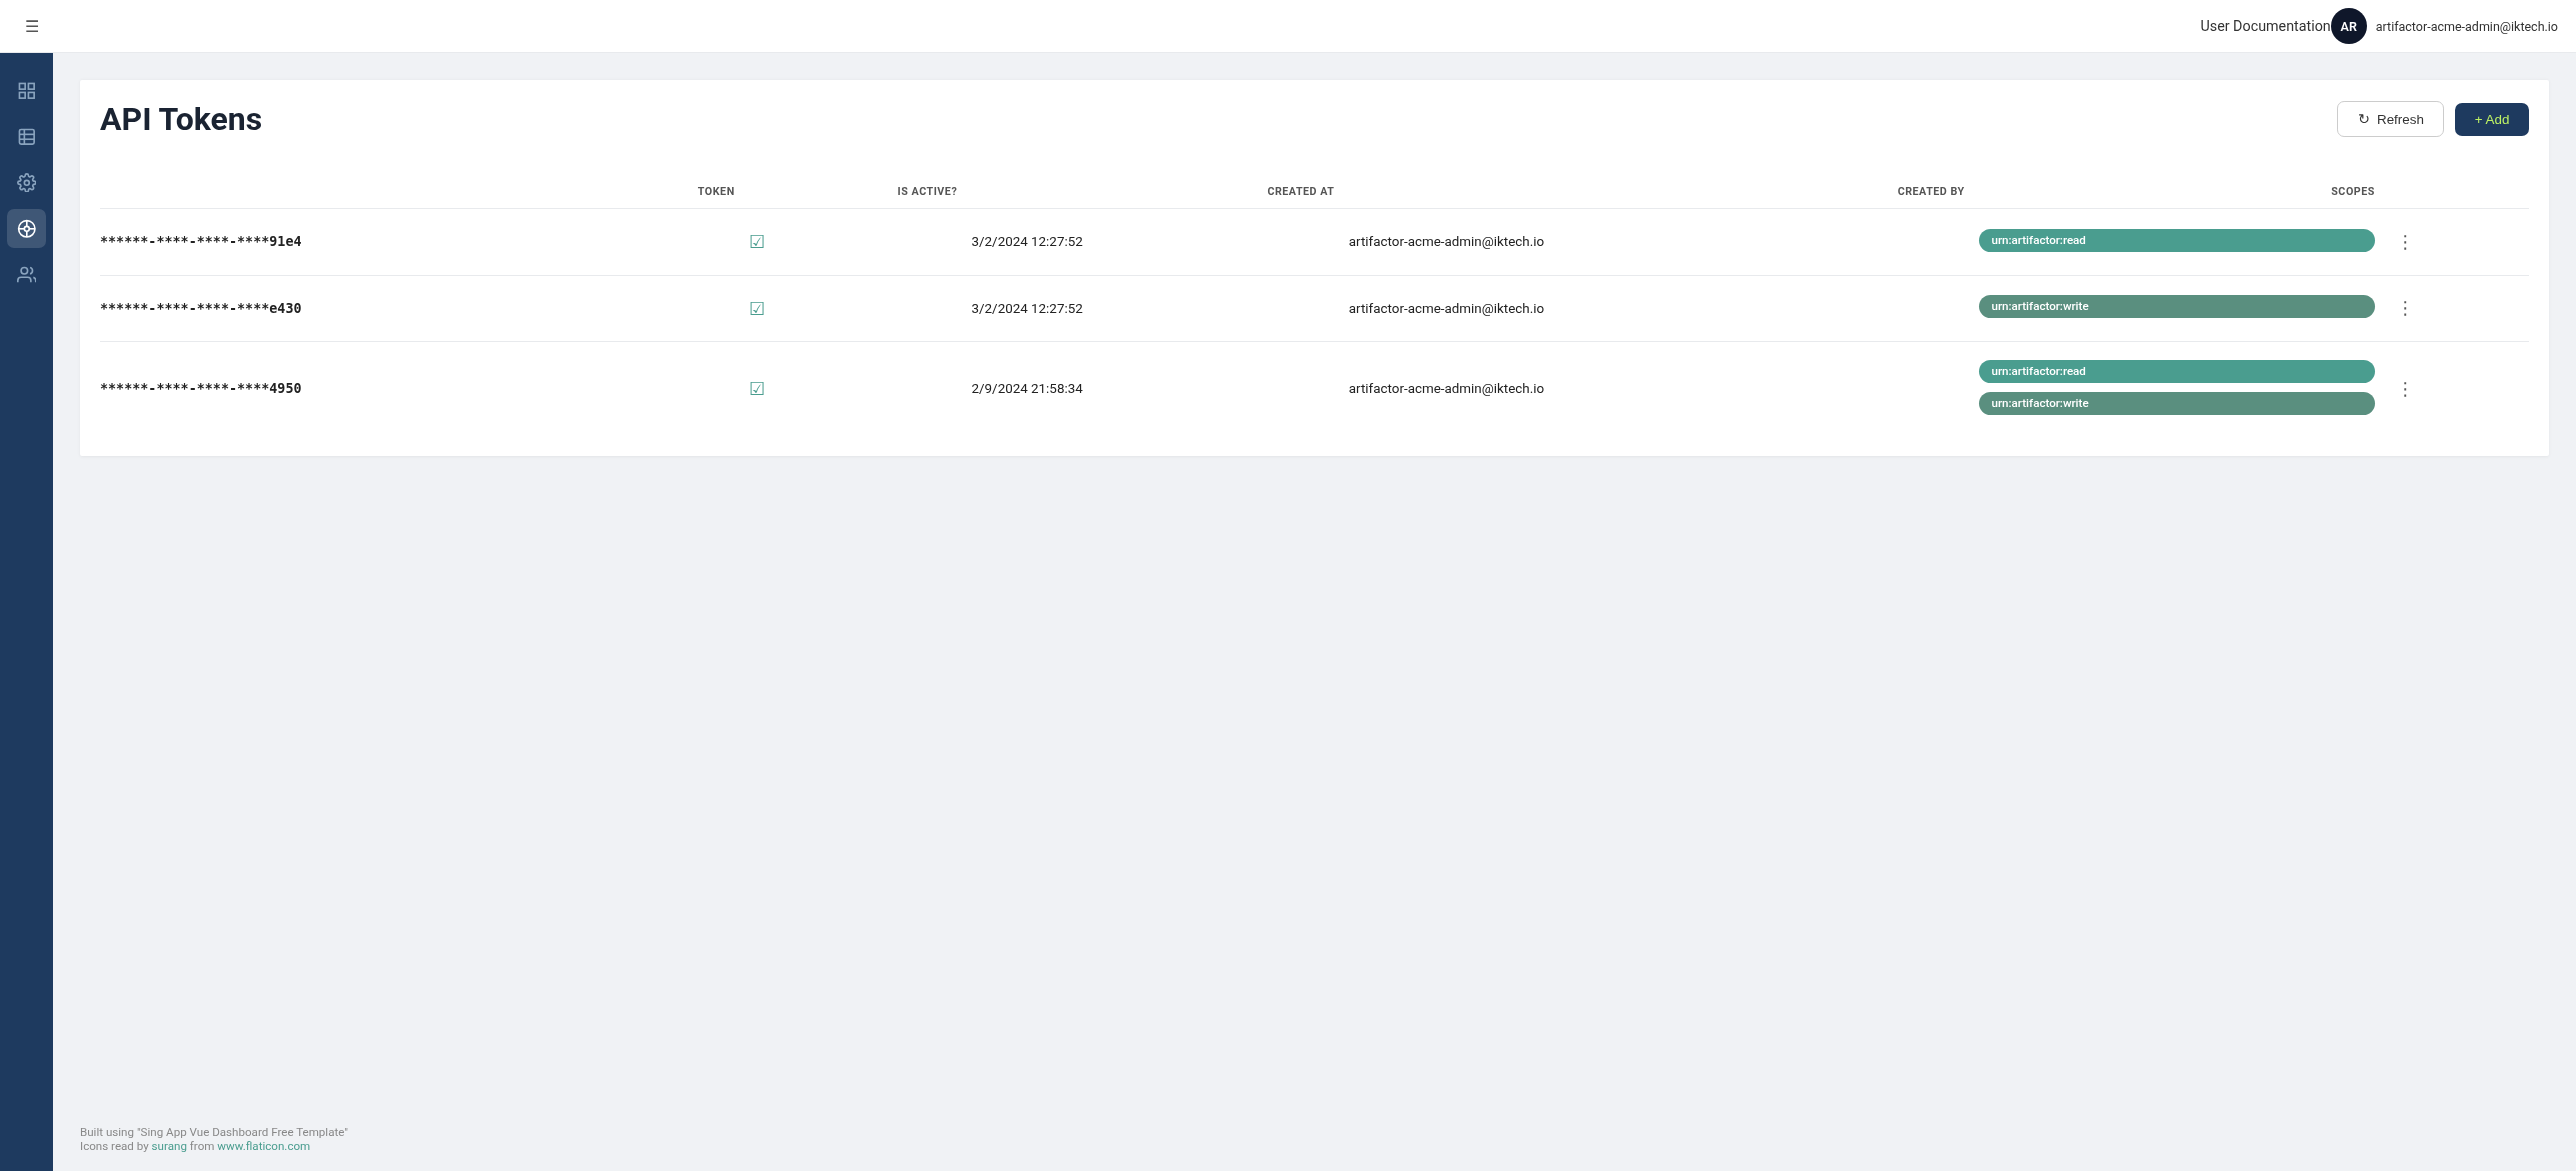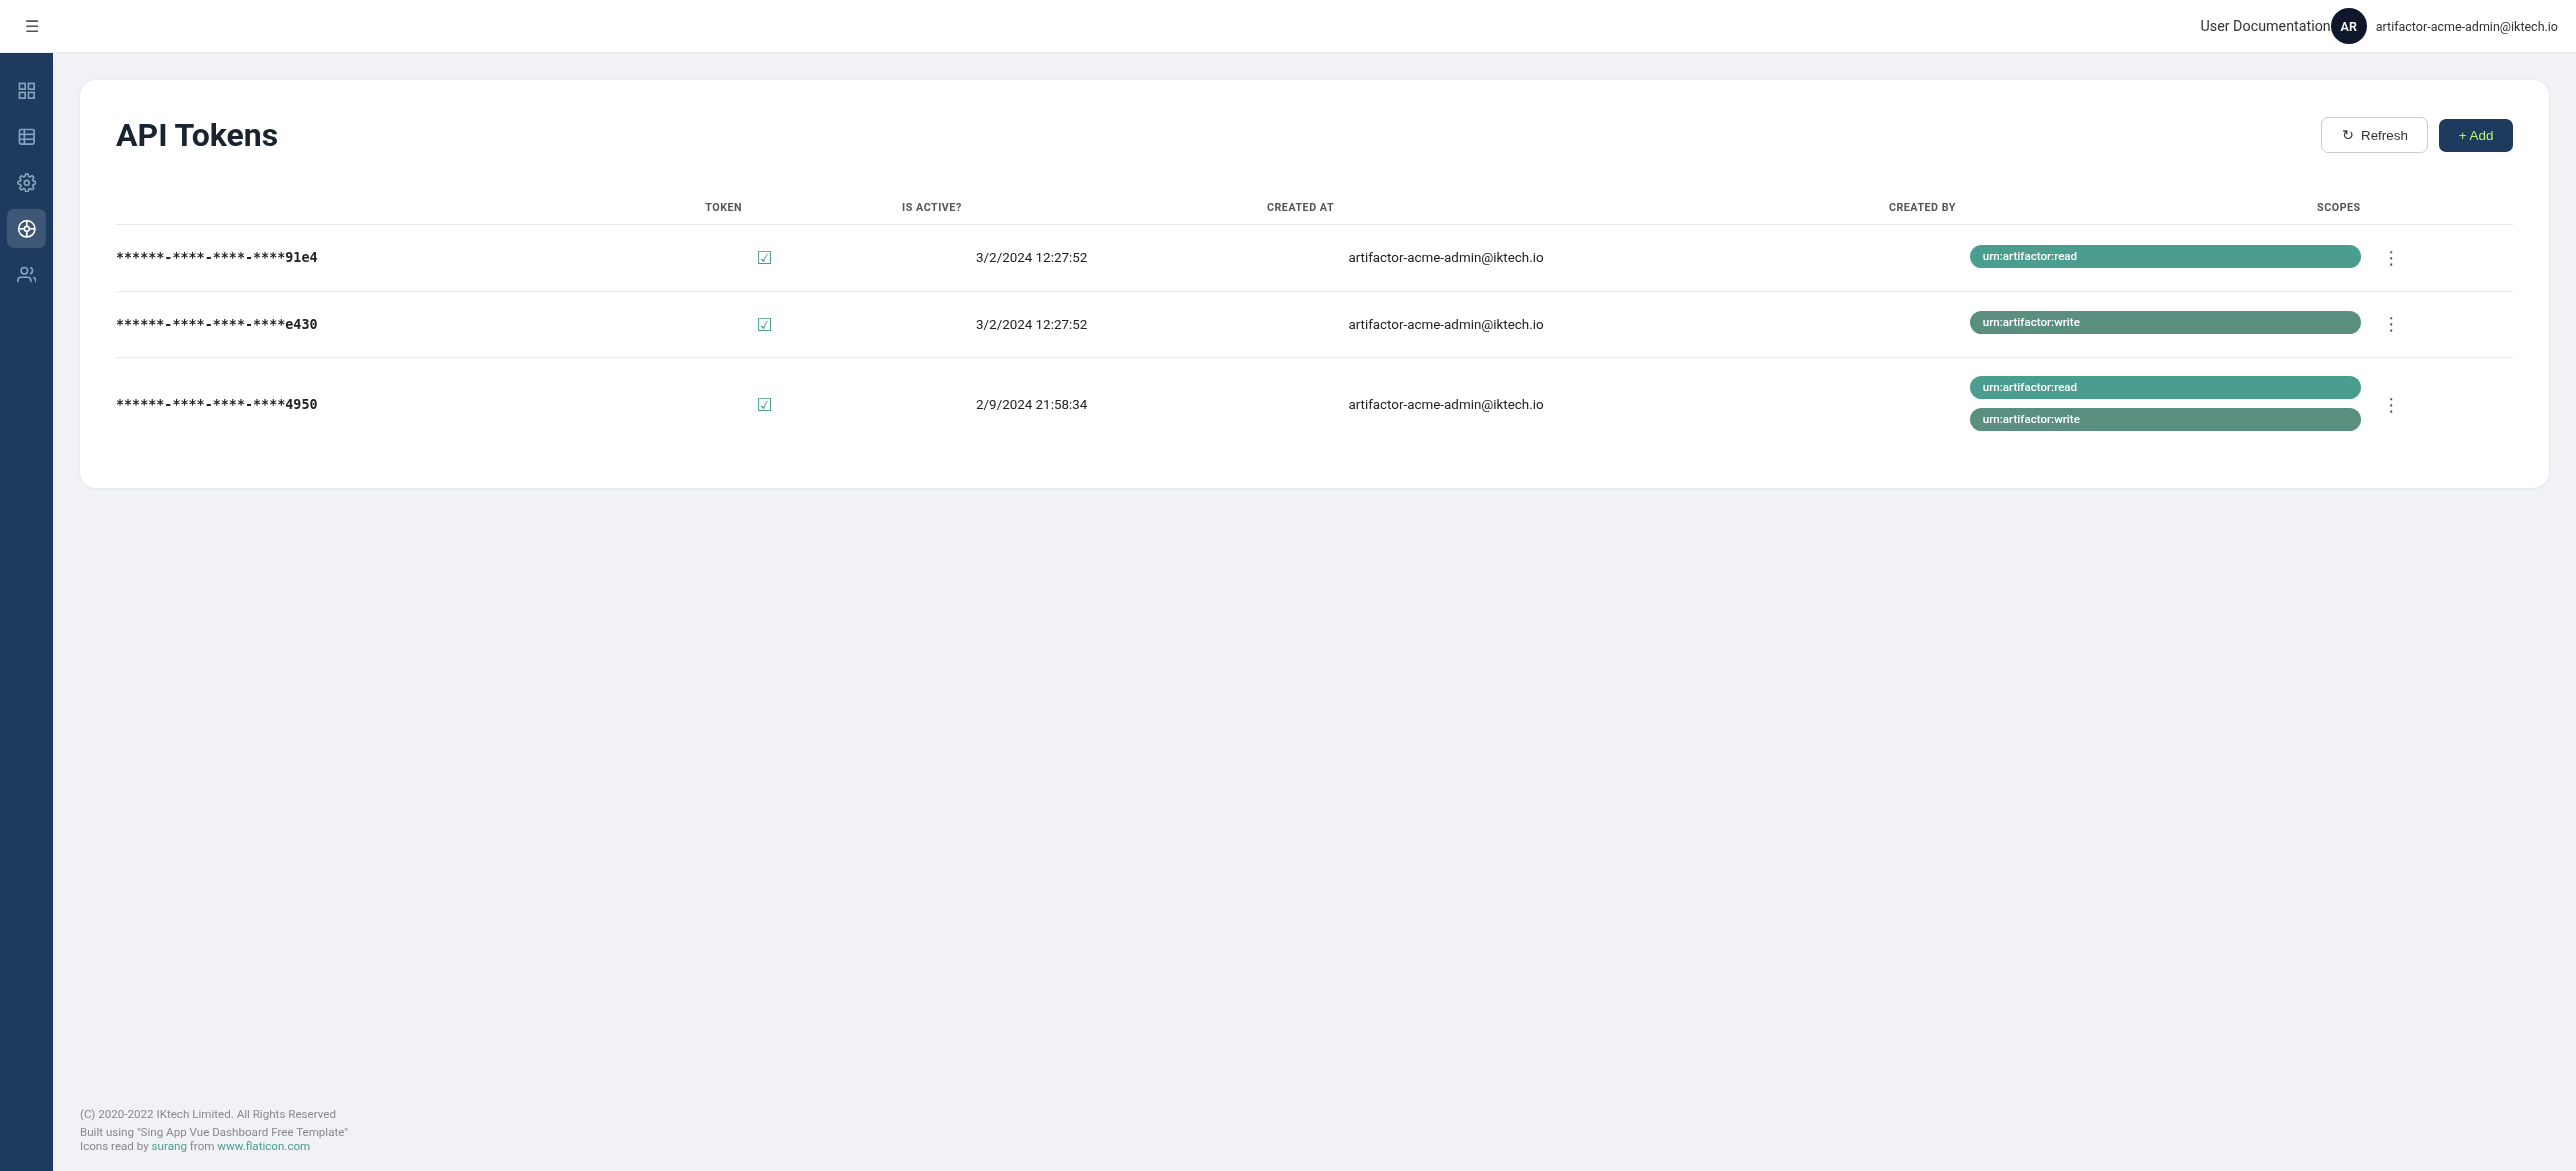--- a/index.html
+++ b/index.html
@@ -79,22 +79,22 @@
     
     .main {
       margin-left: 53px;
       margin-top: 53px;
       padding: 27px;
       flex: 1;
     }
 
     .content-card {
       background: #fff;
-      border-radius: 16px;
-      padding: 36px;
+      border-radius: 2px;
+      padding: 20px;
       box-shadow: 0 0.9px 3.6px rgba(0,0,0,0.06);
     }
 
     .page-header {
       display: flex;
       align-items: center;
       justify-content: space-between;
       margin-bottom: 36px;
     }
     .page-title {
@@ -306,19 +306,18 @@
               </div>
             </td>
             <td><button class="more-btn">⋮</button></td>
           </tr>
         </tbody>
     </table>
   </div>
 </main>
 
 <footer class="footer">
-  <div>(C) 2020-2022 IKtech Limited. All Rights Reserved</div>
   <div class="footer-line2">
     <span>Built using "Sing App Vue Dashboard Free Template"</span><br>
     <span>Icons read by </span><a href="#">surang</a><span> from </span><a href="#">www.flaticon.com</a>
   </div>
 </footer>
 
 
 </body></html>

